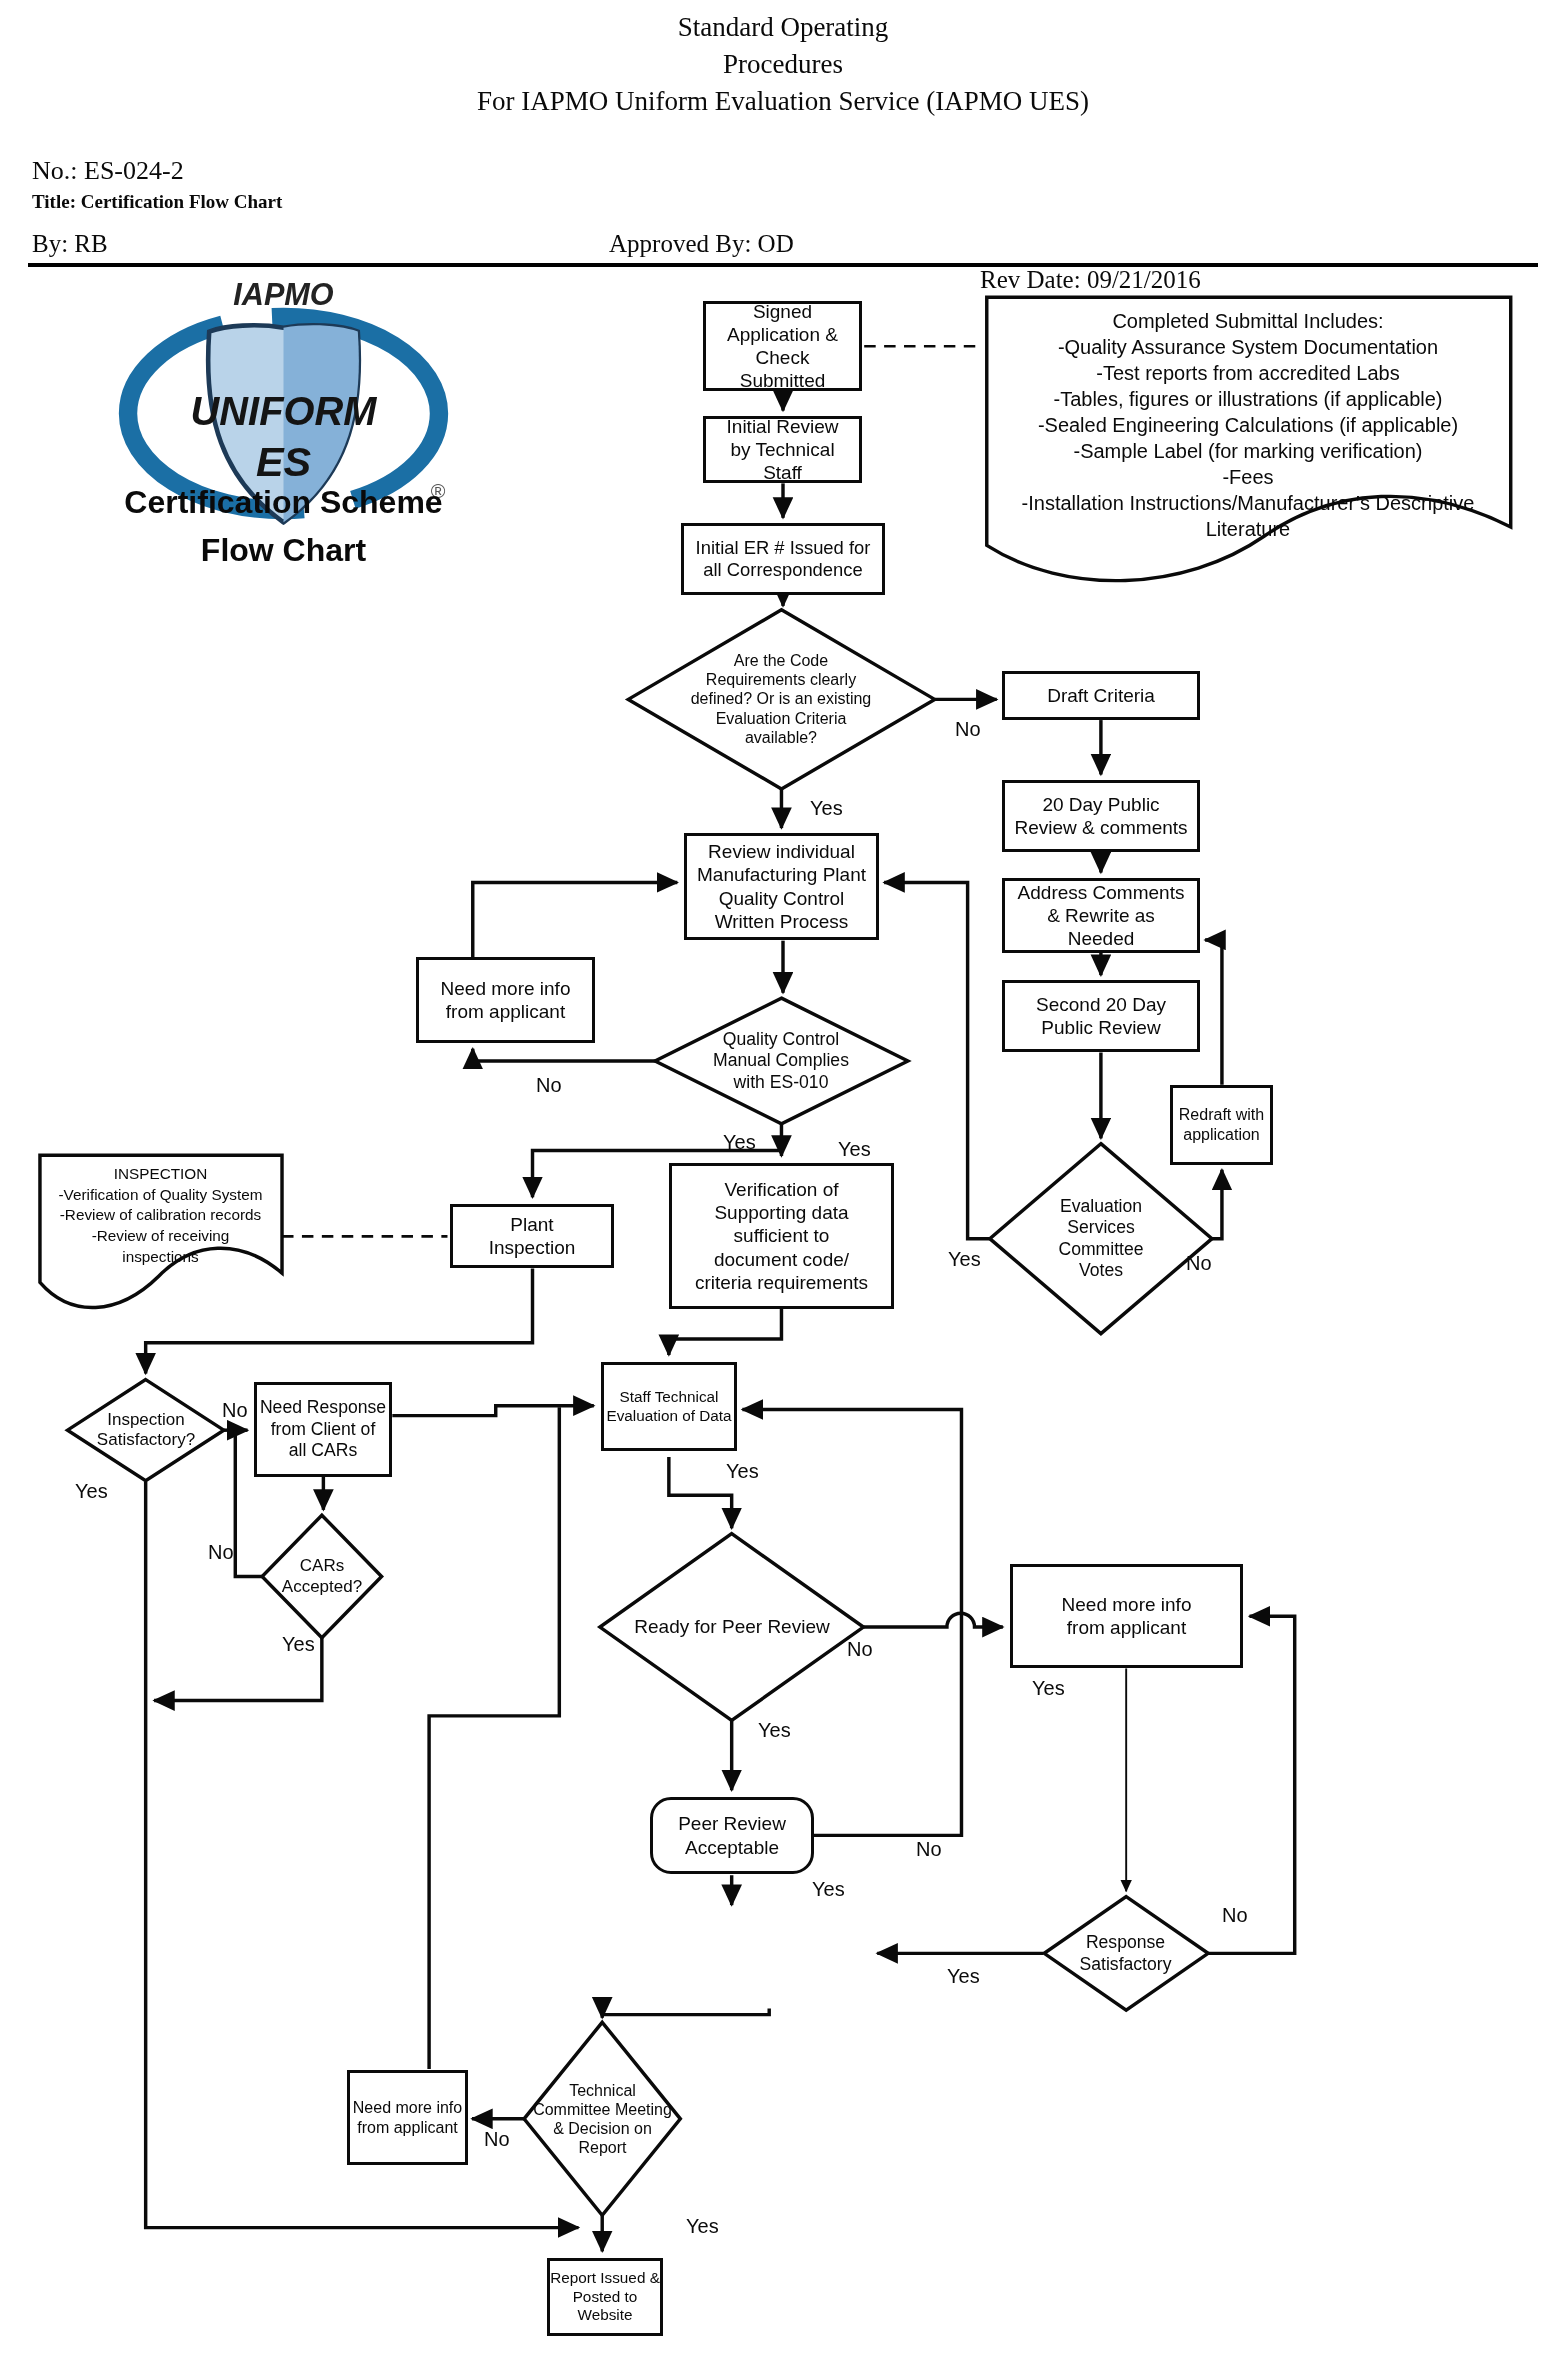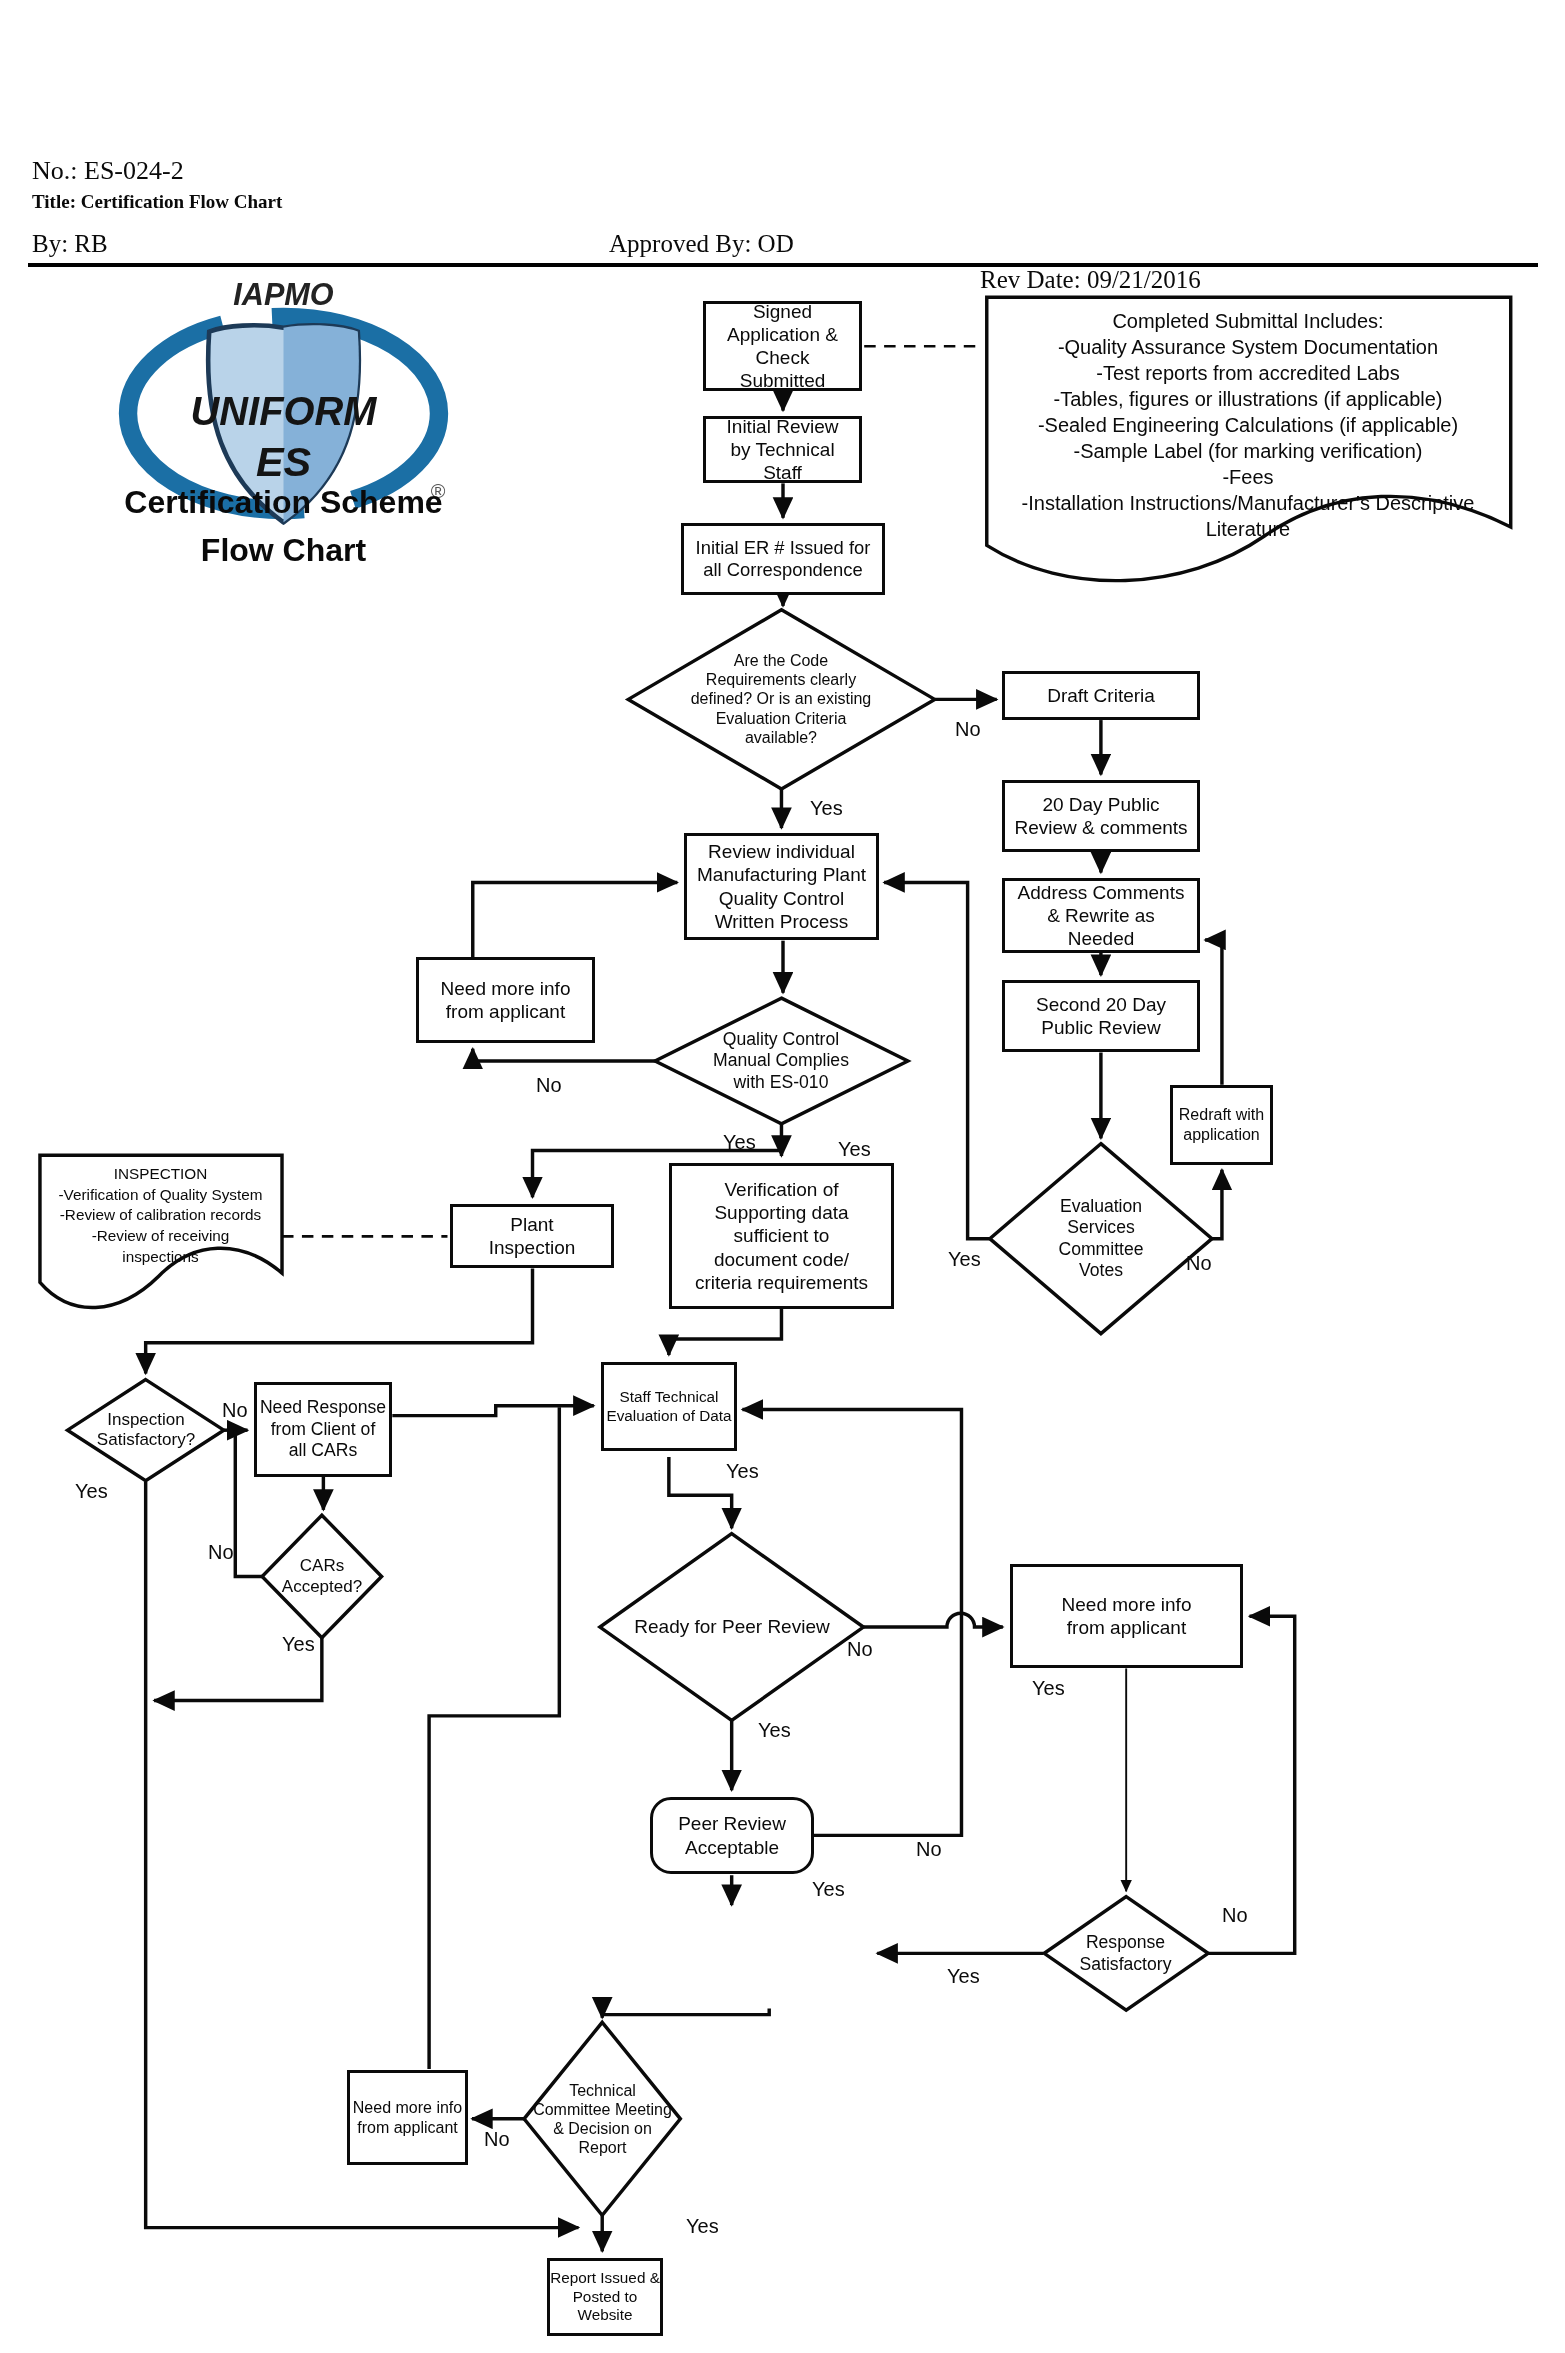--- a/index.html
+++ b/index.html
@@ -24,20 +24,23 @@
            white-space:pre-line;z-index:3;}
   .elabel{position:absolute;font-size:20px;z-index:4;}
   .logo-caption{position:absolute;left:92px;width:383px;text-align:center;
                 font-weight:bold;font-size:32px;z-index:3;}
 </style>
 </head>
 <body>
 
 <div id="page">
 
+  <div class="hdr-title serif">Standard Operating
+Procedures
+For IAPMO Uniform Evaluation Service (IAPMO UES)</div>
   <div class="hdr-no serif">No.: ES-024-2</div>
   <div class="hdr-doc-title serif">Title: Certification Flow Chart</div>
   <div class="hdr-by serif">By: RB</div>
   <div class="hdr-approved serif">Approved By: OD</div>
   <div class="hdr-rev serif">Rev Date:  09/21/2016</div>
   <div class="hdr-rule"></div>
 
   <svg width="383" height="314" viewBox="0 0 500 410" style="left:92px;top:268px;z-index:2">
     <ellipse cx="250" cy="190" rx="203" ry="126" fill="none" stroke="#1b6fa5" stroke-width="24" stroke-dasharray="470 65" stroke-dashoffset="300"></ellipse>
     <path d="M250,78 C215,72 175,75 153,83 C145,195 170,275 250,332 C330,275 355,195 347,83 C325,75 285,72 250,78 Z" fill="#b9d3e9" stroke="#1d3a57" stroke-width="6"></path>

